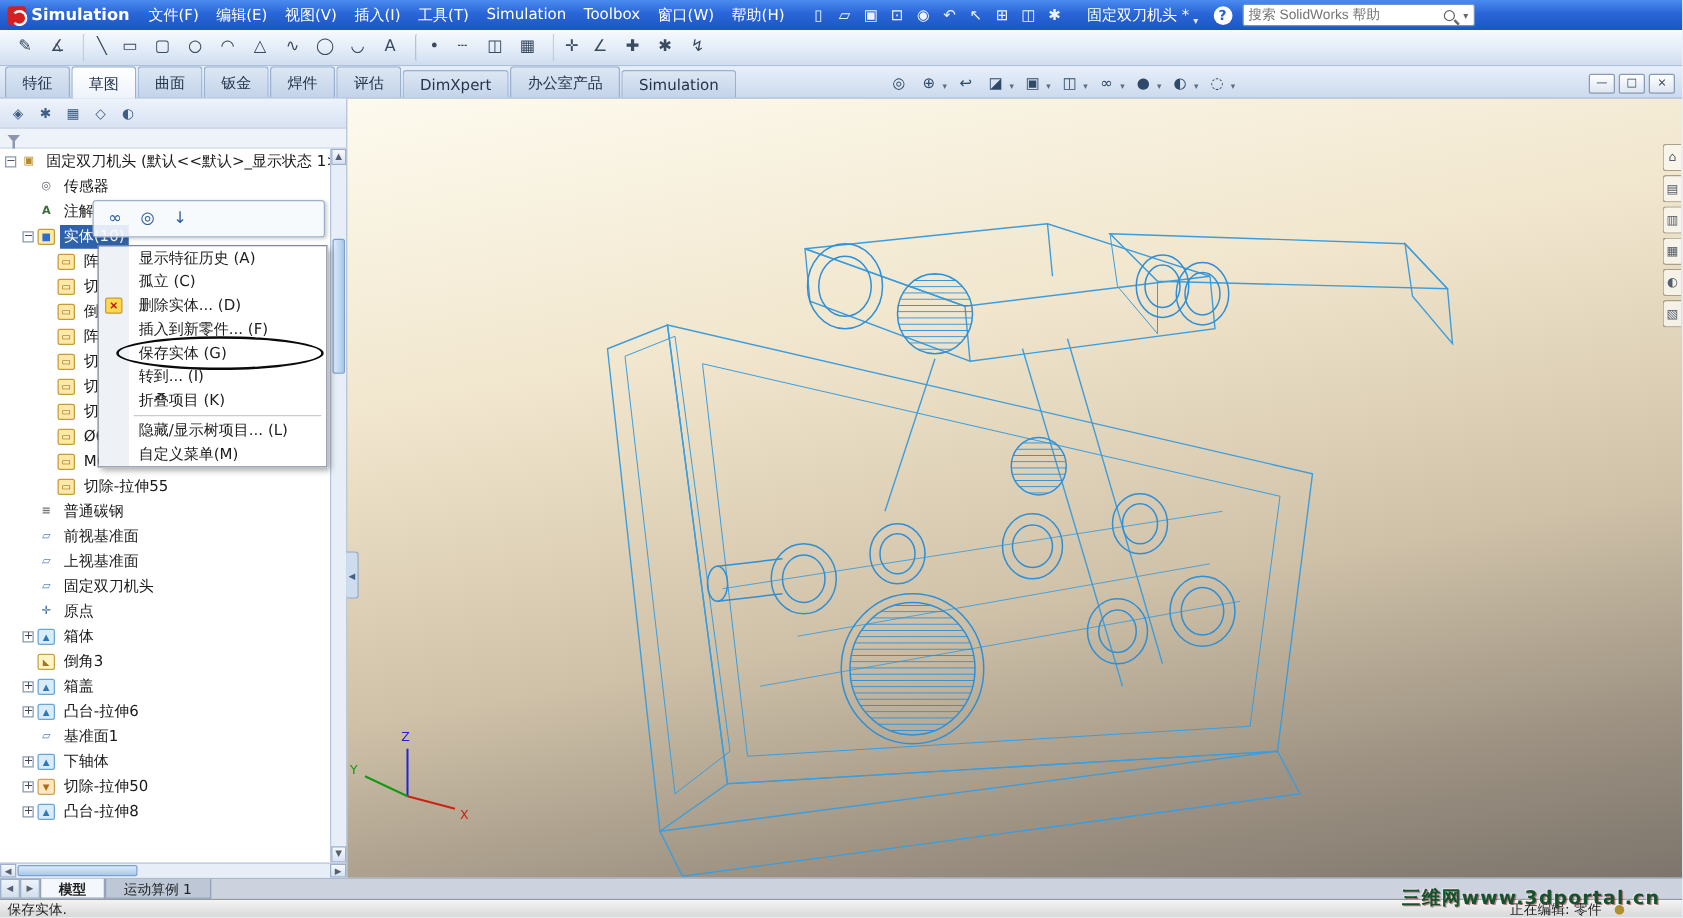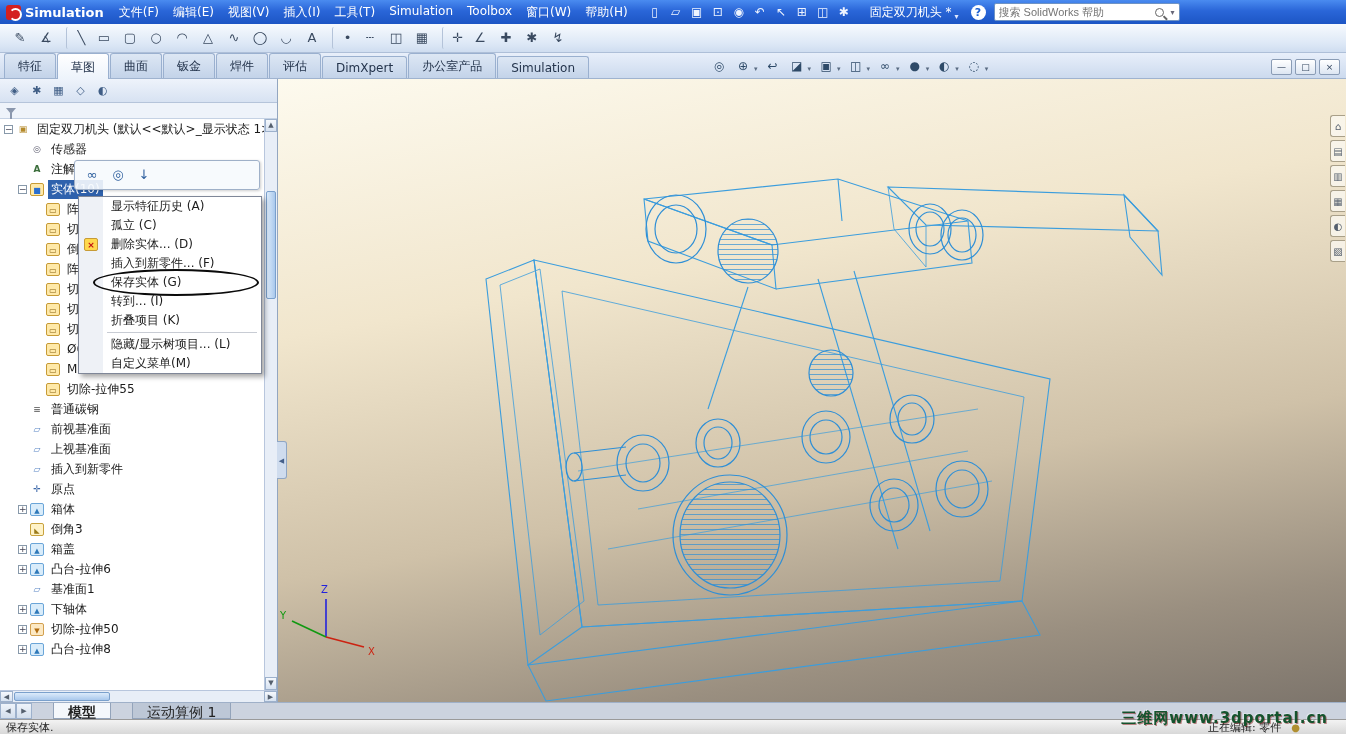--- a/index.html
+++ b/index.html
@@ -149,22 +149,22 @@
     font-size:9px; line-height:12px; text-align:center; }
   .mi-delete-body { background:#ffd84d; border:1px solid #c79b36; }
   .mi-delete-body::before { content:"×"; color:#c01010; font-weight:bold; }
   .mrow.circled::after { content:""; position:absolute; left:13px; right:1px; top:-4px; bottom:-4px;
     border:2px solid #0a0a0a; border-radius:50%; pointer-events:none; }
 
   
   .bottomtabs { height:17px; display:flex; align-items:stretch; background:#ccd3df; border-top:1px solid #9fb0c8; }
   .bt-btn { width:16px; background:linear-gradient(#eef3fa,#d3deec); border:1px solid #9db1cc;
     font-size:7px; color:#55606e; text-align:center; line-height:15px; cursor:default; }
-  .btab { padding:1px 14px; font-size:14px; color:#222; background:#bdc7d6; border:1px solid #93a3ba;
-    border-top:none; cursor:default; white-space:nowrap;margin-left:21px; }
+  .btab { padding:1px 14px; font-size:11px; color:#222; background:#bdc7d6; border:1px solid #93a3ba;
+    border-top:none; cursor:default; white-space:nowrap; }
   .btab.active { background:#f4f7fb; font-weight:bold; }
   .statusbar { height:15px; display:flex; align-items:center; padding:0 6px;
     background:linear-gradient(#f3f3f3,#d8d8d8); border-top:1px solid #9a9a9a; font-size:11px; color:#222;gap:28px; }
   .status-right { margin-left:auto; display:flex; align-items:center; gap:10px; margin-right:40px; }
   .status-ico { font-size:10px; color:#b08f30; }
   .watermark { position:absolute; right:18px; bottom:6px; z-index:60; font-size:15px; font-weight:bold;
     color:#14532d; text-shadow:1px 1px 0 rgba(120,0,0,.45), -1px -1px 0 rgba(255,255,255,.35);
     letter-spacing:1px; pointer-events:none; }
 </style>
 </head>
@@ -468,21 +468,21 @@
 
             <div class="tree-row ind-1">
               <span class="expander"></span>
               <span class="ticon ic-plane"></span>
               <span class="tlabel">上视基准面</span>
             </div>
 
             <div class="tree-row ind-1">
               <span class="expander"></span>
               <span class="ticon ic-plane"></span>
-              <span class="tlabel">插入到新零件</span>
+              <span class="tlabel">固定双刀机头</span>
             </div>
 
             <div class="tree-row ind-1">
               <span class="expander"></span>
               <span class="ticon ic-origin"></span>
               <span class="tlabel">原点</span>
             </div>
 
             <div class="tree-row ind-1">
               <span class="expander exp-plus"></span>

